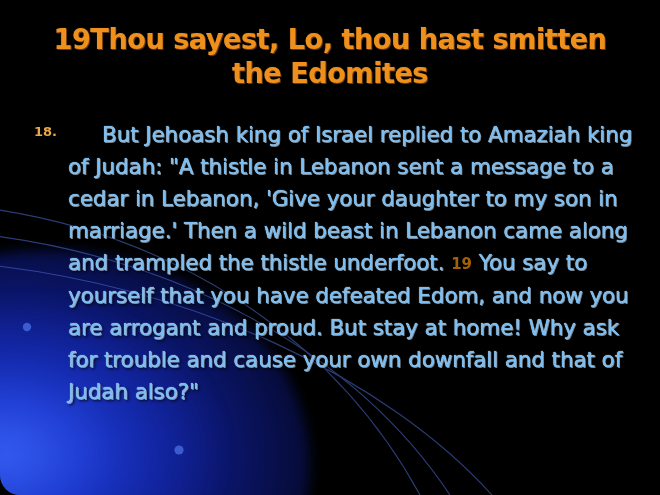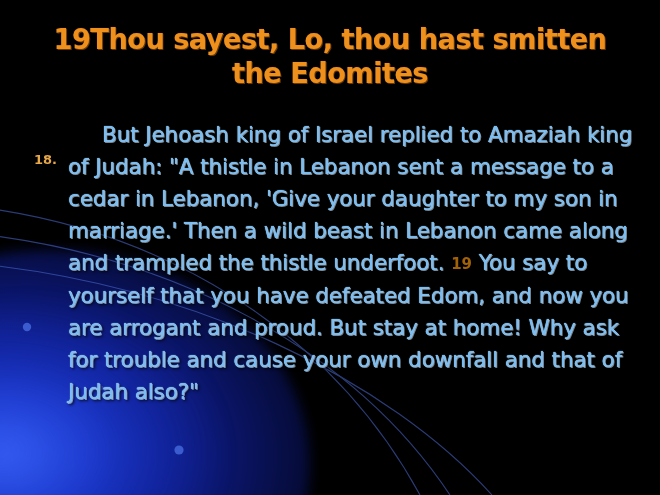--- a/index.html
+++ b/index.html
@@ -8,20 +8,21 @@
     background: #000;
   }
 
   #slide {
     position: relative;
     width: 660px;
     height: 495px;
     background: #000000;
     overflow: hidden;
     font-family: "DejaVu Sans", sans-serif;
+    border-radius: 20px;
   }
 
   
   .bg-layer {
     position: absolute;
     inset: 0;
     pointer-events: none;
   }
 
   .glow-main {
@@ -99,21 +100,20 @@
 
   .marker {
     flex: 0 0 auto;
     width: 34px;
     padding-top: 5px;
     font-family: "DejaVu Sans", sans-serif;
     font-weight: bold;
     font-size: 13px;
     color: #e8a84a;
     text-shadow: 1px 1px 1px rgba(0,0,0,0.9);
-    margin-top: 28px;
   }
 
   .body-text {
     flex: 1 1 auto;
     font-family: "DejaVu Sans", sans-serif;
     font-size: 21.5px;
     line-height: 32px;
     color: #79bdf2;
     text-shadow:
       0 0 1px #cfe8ff,

